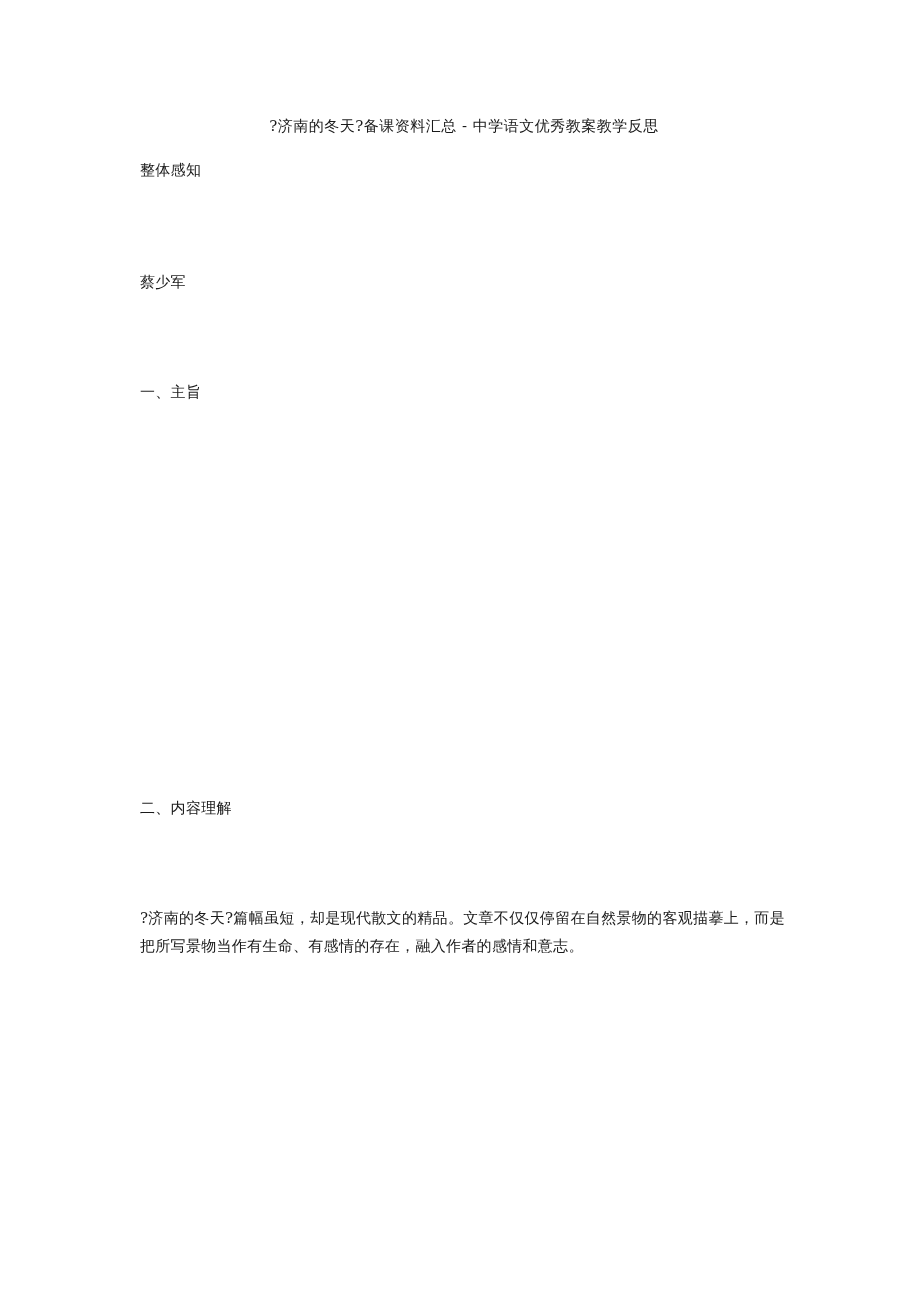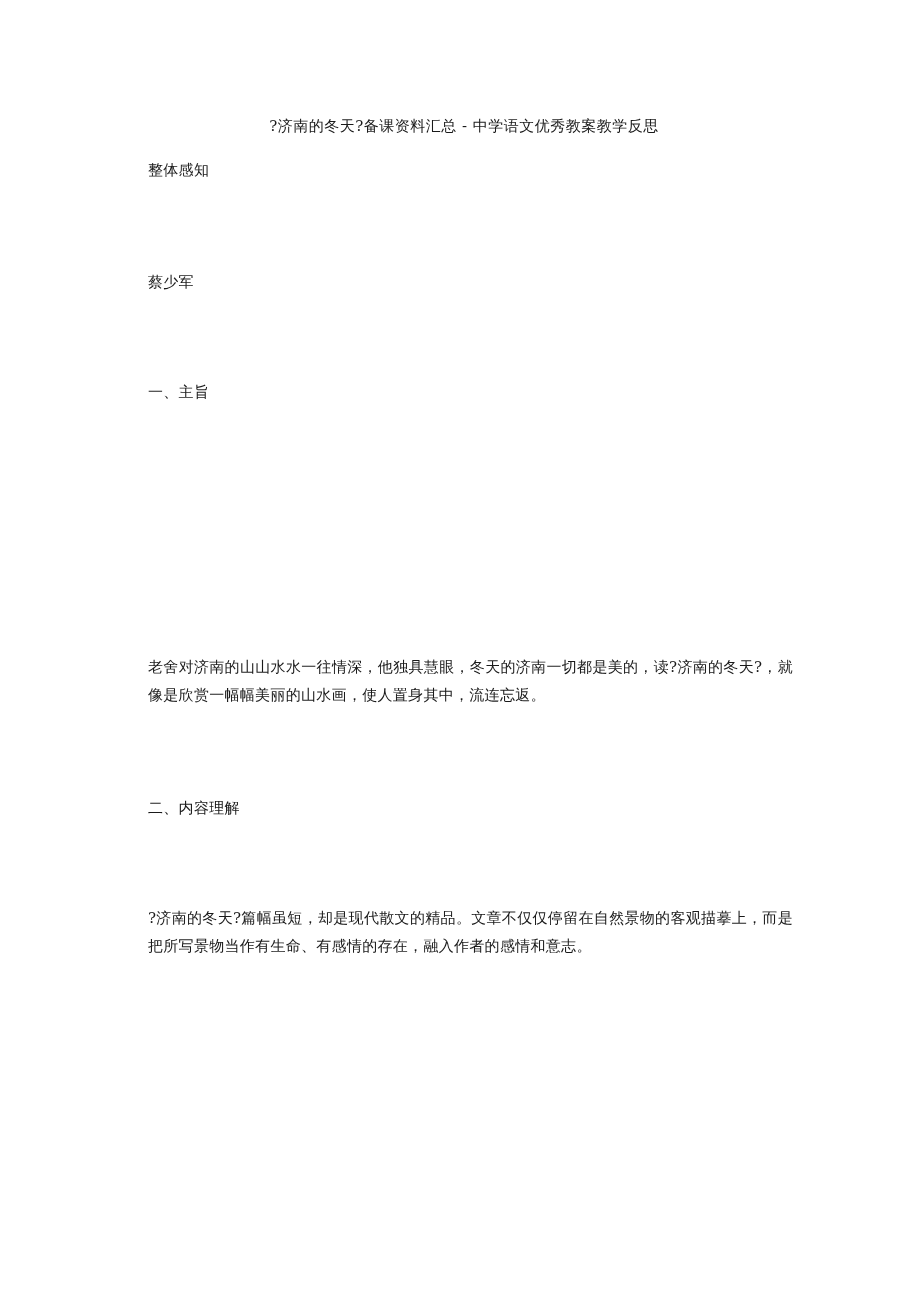--- a/index.html
+++ b/index.html
@@ -27,21 +27,21 @@
       top: 116px;
       left: 4px;
       width: 920px;
       text-align: center;
       font-size: 15px;
       line-height: 20px;
       letter-spacing: 0.5px;
     }
     .block {
       position: absolute;
-      left: 148px;
+      left: 140px;
       width: 645px;
       font-size: 15px;
       line-height: 28px;
       letter-spacing: 0.3px;
       text-align: justify;
     }
     .heading {
       font-size: 15px;
       line-height: 20px;
     }
@@ -53,20 +53,19 @@
 
   <div class="title">?济南的冬天?备课资料汇总 - 中学语文优秀教案教学反思</div>
 
   <div class="block heading" style="top:160px;">整体感知</div>
 
   <div class="block heading" style="top:382px;">一、主旨</div>
 
   <div class="block heading" style="top:272px;">蔡少军</div>
 
 
-  <div class="block" style="top:653px;">老舍对济南的山山水水一往情深，他独具慧眼，冬天的济南一切都是美的，读?济南的冬天?，就像是欣赏一幅幅美丽的山水画，使人置身其中，流连忘返。</div>
 
   <div class="block heading" style="top:798px;">二、内容理解</div>
 
   <div class="block" style="top:904px;">?济南的冬天?篇幅虽短，却是现代散文的精品。文章不仅仅停留在自然景物的客观描摹上，而是把所写景物当作有生命、有感情的存在，融入作者的感情和意志。</div>
 
 
 </div>
 
 </body></html>

